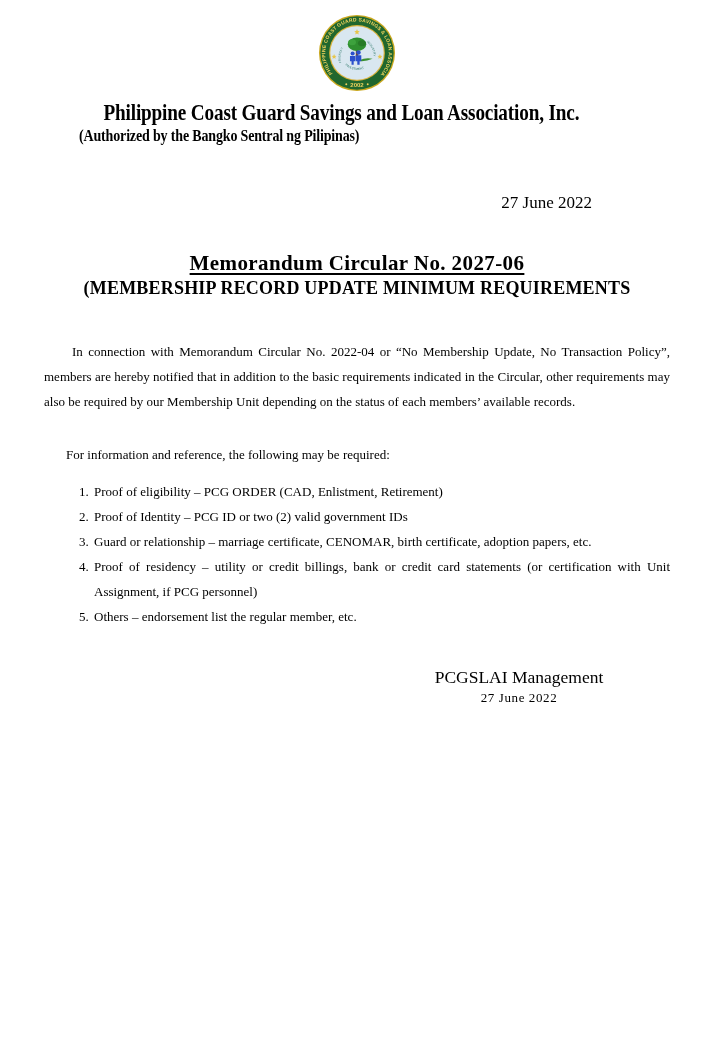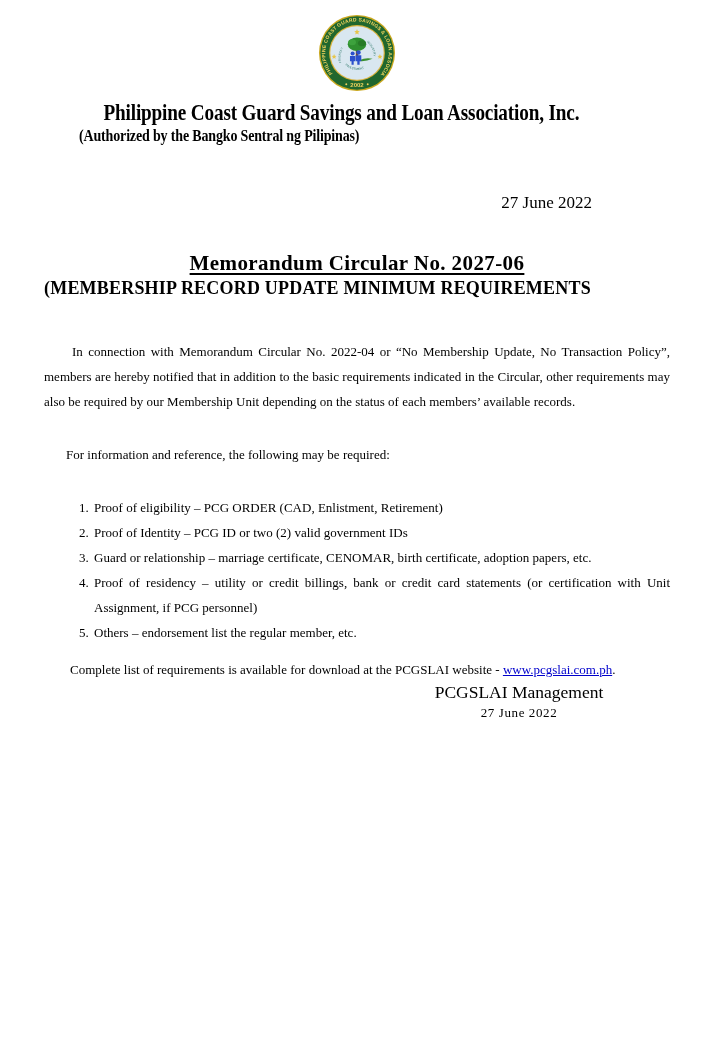--- a/index.html
+++ b/index.html
@@ -30,34 +30,34 @@
   .date-line { margin-top:48px; text-align:right; margin-right:78px; font-size:17px; }
 
   .memo-title {
     margin-top:38px; text-align:center; font-size:21px; font-weight:bold;
     letter-spacing:0.4px;
   }
   .memo-title .u {
     text-decoration:underline; text-decoration-thickness:2px; text-underline-offset:3px;
   }
   .memo-subtitle {
-    margin-top:2px; font-size:18px; font-weight:bold;
+    margin-top:2px; text-align:center; font-size:18px; font-weight:bold;
     letter-spacing:0.2px;
   }
 
   
   .bodytext { font-size:13px; line-height:25px; }
   .p1 { margin-top:40px; text-align:justify; text-indent:28px; }
   .for-info { margin-top:28px; text-indent:22px; }
-  ol.reqs { margin-top:28px; padding-left:48px; }
+  ol.reqs { margin-top:12px; padding-left:48px; }
   ol.reqs li { text-align:justify; padding-left:2px; }
   .closing { margin-top:12px; text-align:justify; text-indent:26px; }
   .closing a { color:#0000cc; text-decoration:underline; }
 
-  .signature { margin-left:355px; width:240px; text-align:center; }
+  .signature { margin-top:38px; margin-left:355px; width:240px; text-align:center; }
   .sig-name { font-size:17.5px; }
   .sig-date { font-size:13px; letter-spacing:0.6px; margin-top:2px; }
 </style>
 </head>
 <body>
 
 <div class="page">
 
   <div class="logo-wrap">
     <svg width="78" height="78" viewBox="0 0 80 80" aria-hidden="true">
@@ -126,21 +126,20 @@
     <p class="for-info">For information and reference, the following may be required:</p>
 
     <ol class="reqs">
       <li>Proof of eligibility – PCG ORDER (CAD, Enlistment, Retirement)</li>
       <li>Proof of Identity – PCG ID or two (2) valid government IDs</li>
       <li>Guard or relationship – marriage certificate, CENOMAR, birth certificate, adoption papers, etc.</li>
       <li>Proof of residency – utility or credit billings, bank or credit card statements (or certification with Unit Assignment, if PCG personnel)</li>
       <li>Others – endorsement list the regular member, etc.</li>
     </ol>
 
-    <p class="closing"><span>Complete list of requirements is available for download at the PCGSLAI website - </span><a href="#">www.pcgslai.com.ph</a><span>.</span></p>
   </div>
 
   <div class="signature">
     <div class="sig-name">PCGSLAI Management</div>
     <div class="sig-date">27 June 2022</div>
   </div>
 
 </div>
 
 </body></html>

